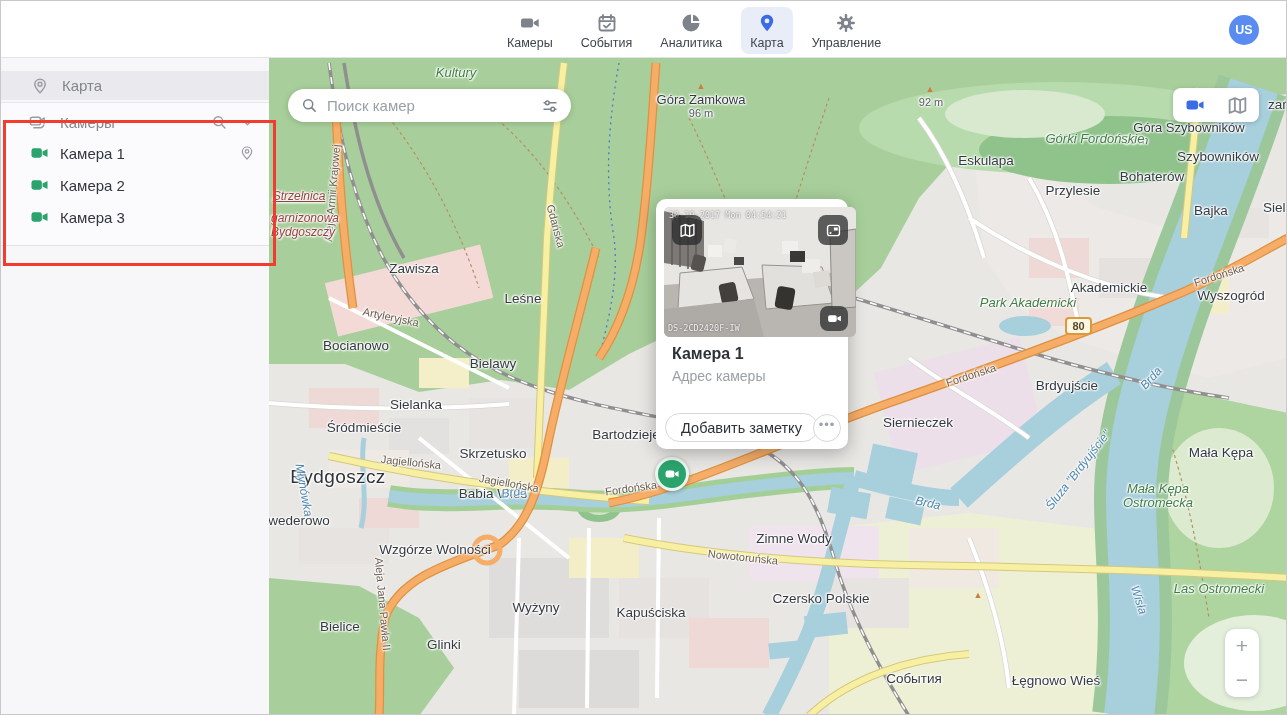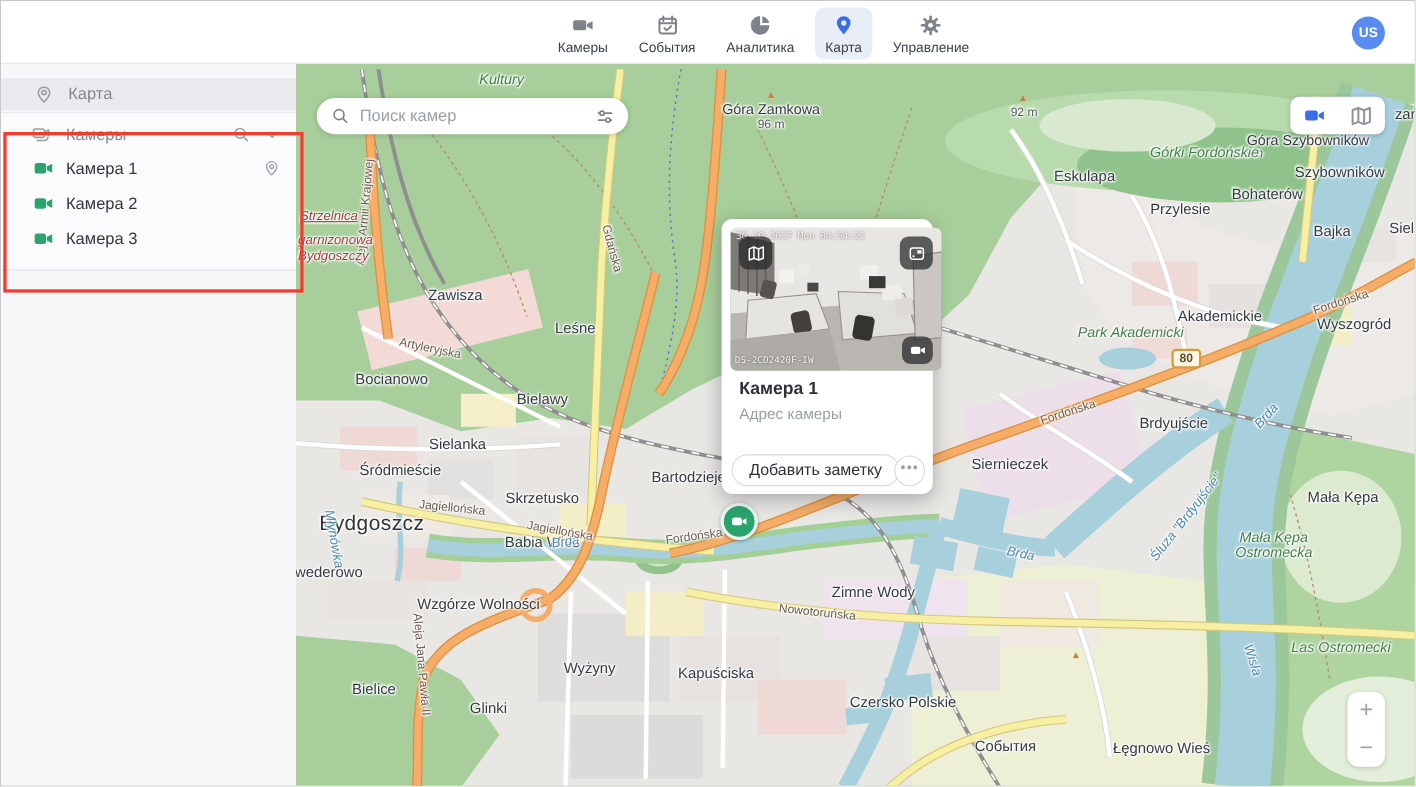--- a/index.html
+++ b/index.html
@@ -229,21 +229,21 @@
         <span style="left: 224px; top: 395px; transform: translate(-50%, -50%);">Skrzetusko</span>
         <span style="left: 357px; top: 376px; transform: translate(-50%, -50%);">Bartodzieje</span>
         <span style="left: 200px; top: 435px; transform: translate(-50%, -50%); padding-left: 48px;">Babia Wieś</span>
         <span style="left: 166px; top: 491px; transform: translate(-50%, -50%);">Wzgórze Wolności</span>
         <span style="left: 30px; top: 462px; transform: translate(-50%, -50%);">wederowo</span>
         <span style="left: 71px; top: 568px; transform: translate(-50%, -50%);">Bielice</span>
         <span style="left: 175px; top: 586px; transform: translate(-50%, -50%);">Glinki</span>
         <span style="left: 267px; top: 549px; transform: translate(-50%, -50%);">Wyżyny</span>
         <span style="left: 382px; top: 554px; transform: translate(-50%, -50%);">Kapuściska</span>
         <span style="left: 525px; top: 480px; transform: translate(-50%, -50%);">Zimne Wody</span>
-        <span style="left: 552px; top: 540px; transform: translate(-50%, -50%); margin-top: 40px;">Czersko Polskie</span>
+        <span style="left: 552px; top: 540px; transform: translate(-50%, -50%);">Czersko Polskie</span>
         <span style="left: 645px; top: 620px; transform: translate(-50%, -50%);">События</span>
         <span style="left: 787px; top: 622px; transform: translate(-50%, -50%);">Łęgnowo Wieś</span>
         <span style="left: 649px; top: 364px; transform: translate(-50%, -50%);">Siernieczek</span>
         <span style="left: 798px; top: 327px; transform: translate(-50%, -50%);">Brdyujście</span>
         <span style="left: 717px; top: 102px; transform: translate(-50%, -50%);">Eskulapa</span>
         <span style="left: 804px; top: 132px; transform: translate(-50%, -50%);">Przylesie</span>
         <span style="left: 883px; top: 118px; transform: translate(-50%, -50%);">Bohaterów</span>
         <span style="left: 949px; top: 98px; transform: translate(-50%, -50%);">Szybowników</span>
         <span style="left: 942px; top: 152px; transform: translate(-50%, -50%);">Bajka</span>
         <span style="left: 840px; top: 229px; transform: translate(-50%, -50%);">Akademickie</span>

